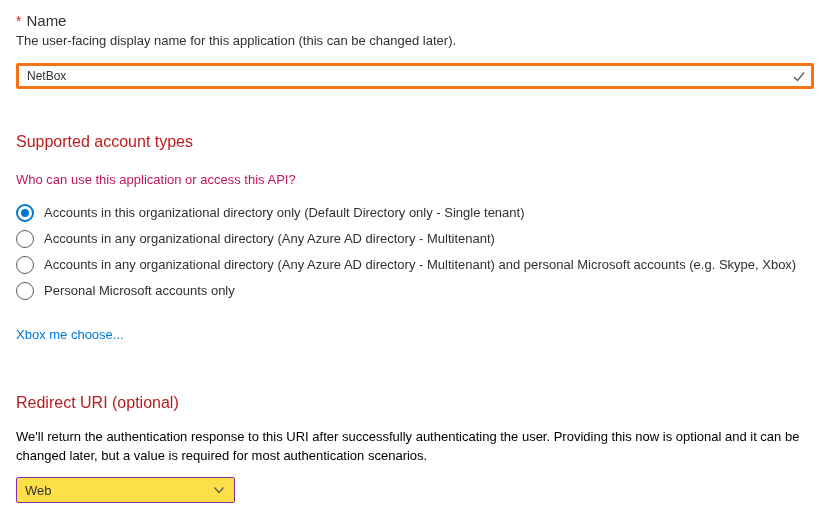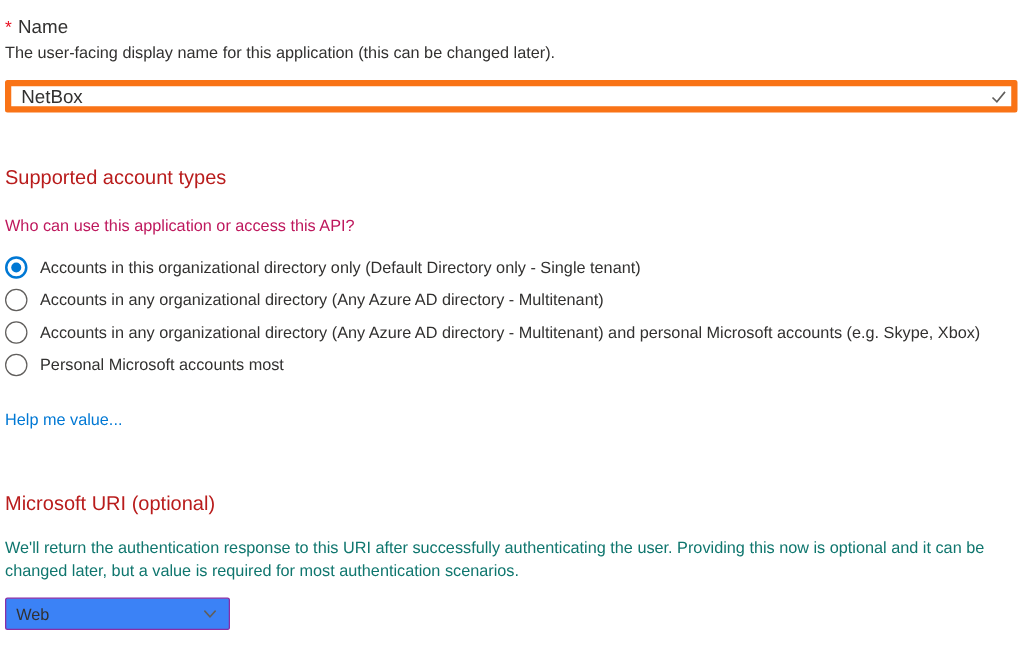--- a/index.html
+++ b/index.html
@@ -4,39 +4,39 @@
 <style>
   * { box-sizing: border-box; }
   html, body { margin: 0; padding: 0; }
   body {
     width: 829px; height: 516px;
     background: #ffffff;
     font-family: "Liberation Sans", sans-serif;
     color: #323130;
     overflow: hidden;
   }
-  .page { padding: 11px 15px 0 4px; }
+  .page { padding: 11px 15px 0 16px; }
 
   .field-label {
     font-size: 15px; line-height: 20px; color: #323130;
   }
   .required-marker { color: #e81123; margin-right: 5px; font-size: 14px; }
 
   .hint {
     margin-top: 0;
     font-size: 13px; line-height: 19px; color: #323130;
   }
 
   .input-wrap { position: relative; margin-top: 13px; }
   .text-input {
     width: 100%; height: 26px;
-    border: 5px solid #f97316; border-radius: 2px;
+    border: 3px solid #f97316; border-radius: 2px;
     padding: 0 30px 0 8px;
     font-family: "Liberation Sans", sans-serif;
-    font-size: 15px; color: #323130;
+    font-size: 12px; color: #323130;
     outline: none; background: #fff;
   }
   .input-check {
     position: absolute; right: 8px; top: 50%;
     transform: translateY(-50%);
     width: 14px; height: 14px; pointer-events: none;
   }
 
   .section-title {
     margin-top: 42px;
@@ -71,29 +71,29 @@
   .help-link {
     display: inline-block; margin-top: 22px;
     font-size: 13px; line-height: 18px;
     color: #0078d4; text-decoration: none; cursor: pointer;
   }
 
   .section-title-2 { margin-top: 48px; }
 
   .para {
     margin-top: 14px; width: 801px;
-    font-size: 13px; line-height: 19px; color: #0f766e;
+    font-size: 13px; line-height: 19px; color: #000000;
   }
 
   .uri-row { margin-top: 12px; display: flex; gap: 15px; }
   .select-box {
     position: relative;
-    width: 180px; height: 26px;
+    width: 219px; height: 26px;
     border: 1px solid #8a2da5; border-radius: 2px;
-    background: #3b82f6; cursor: pointer;
+    background: #fde047; cursor: pointer;
     display: flex; align-items: center;
     padding: 0 30px 0 8px;
     font-size: 13px; color: #323130;
   }
   .select-chevron {
     position: absolute; right: 9px; top: 50%;
     transform: translateY(-50%);
     width: 12px; height: 12px; pointer-events: none;
   }
   .uri-input-wrap { position: relative; width: 419px; }
@@ -138,28 +138,28 @@
       <div class="radio-row">
         <span class="radio-circle">
           <span class="radio-dot"></span>
         </span>
         <span class="radio-label">Accounts in any organizational directory (Any Azure AD directory - Multitenant) and personal Microsoft accounts (e.g. Skype, Xbox)</span>
       </div>
       <div class="radio-row">
         <span class="radio-circle">
           <span class="radio-dot"></span>
         </span>
-        <span class="radio-label">Personal Microsoft accounts most</span>
+        <span class="radio-label">Personal Microsoft accounts only</span>
       </div>
     </div>
 
-  <a class="help-link">Help me value...</a>
+  <a class="help-link">Xbox me choose...</a>
 
   
-  <div class="section-title section-title-2">Microsoft URI (optional)</div>
+  <div class="section-title section-title-2">Redirect URI (optional)</div>
 
   <div class="para">We'll return the authentication response to this URI after successfully authenticating the user. Providing this now is optional and it can be changed later, but a value is required for most authentication scenarios.</div>
 
   <div class="uri-row">
     <div class="select-box">
       <span>Web</span>
       <svg class="select-chevron" viewBox="0 0 12 12">
         <polyline points="1.5,3.5 6,8.5 10.5,3.5" fill="none" stroke="#605e5c" stroke-width="1.2"></polyline>
       </svg>
     </div>

